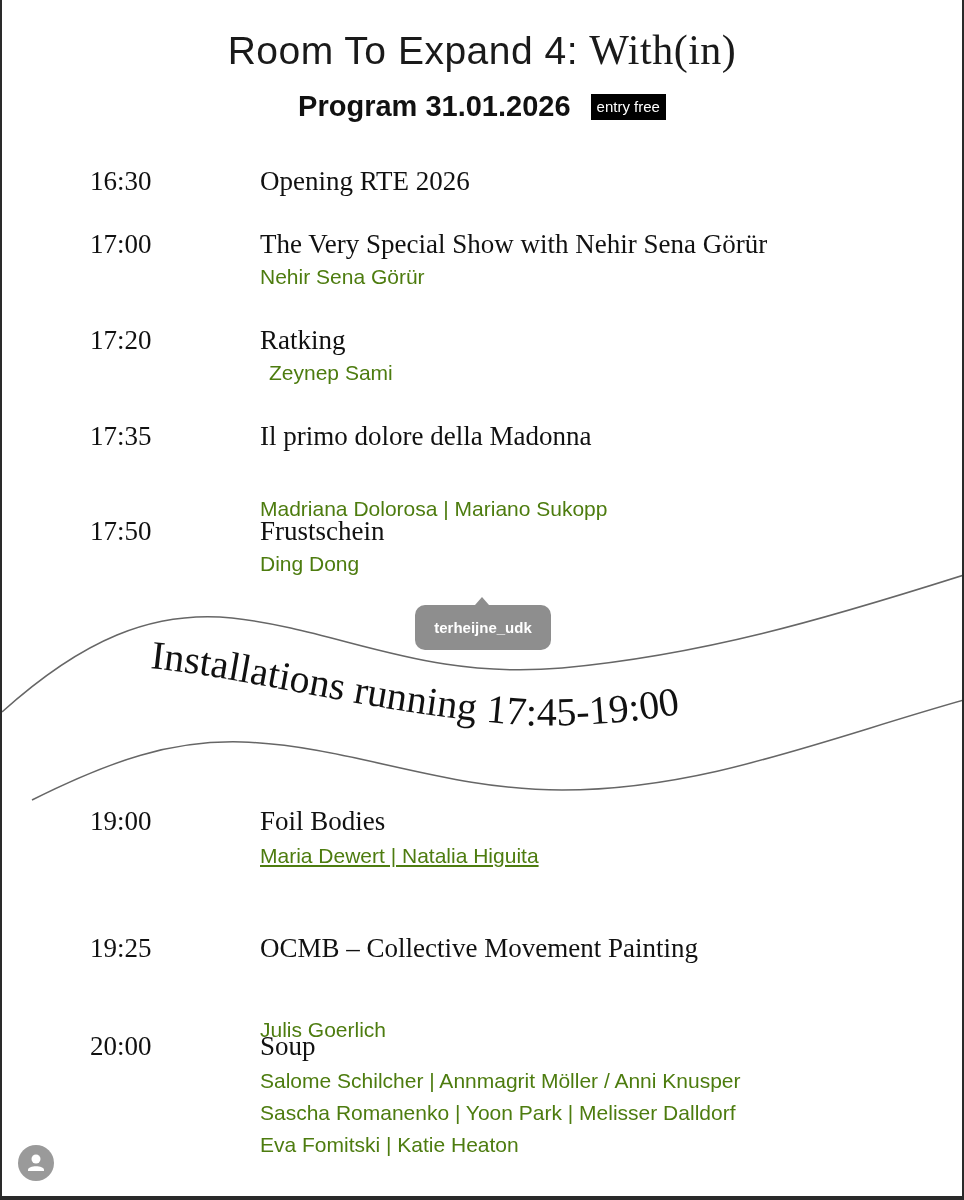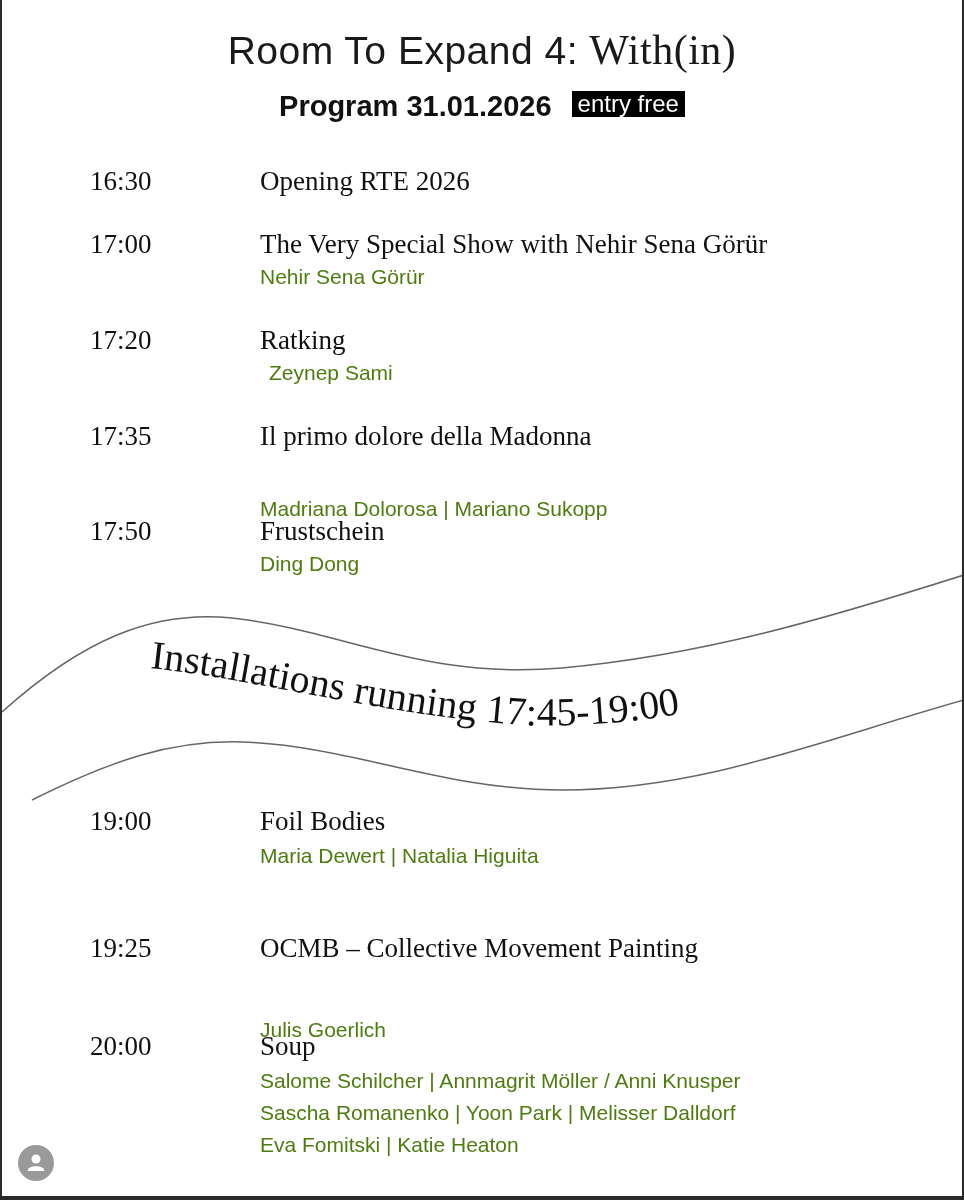--- a/index.html
+++ b/index.html
@@ -1,21 +1,21 @@
 <!DOCTYPE html>
 <html><head>
 <meta charset="utf-8">
 <style>
   html, body { margin:0; padding:0; }
   body { width:964px; height:1200px; background:#2a2a2a; position:relative; overflow:hidden; }
   .page { position:absolute; left:2px; top:0; width:960px; height:1196px; background:#ffffff; overflow:hidden; }
   .title { position:absolute; left:0; width:960px; top:26px; text-align:center; font-family:"Liberation Sans", sans-serif; font-size:39px; font-weight:300; color:#1a1a1a; letter-spacing:0.5px; }
   .title .serif { font-family:"Liberation Serif", serif; font-size:42px; }
   .subtitle { position:absolute; left:0; width:960px; top:90px; text-align:center; font-family:"Liberation Sans", sans-serif; font-weight:bold; font-size:29px; color:#111; }
-  .badge { display:inline-block; background:#000; color:#fff; font-weight:normal; font-size:24px; padding:0 6px; margin-left:20px; vertical-align:4px; line-height:26px; }
+  .badge { display:inline-block; background:#000; color:#fff; font-weight:normal; font-size:15px; padding:0 6px; margin-left:20px; vertical-align:4px; line-height:26px; }
   .item { position:absolute; left:0; width:960px; }
   .time { position:absolute; left:88px; top:0; font-family:"Liberation Serif", serif; font-size:27px; color:#111; }
   .ttl { position:absolute; left:258px; top:0; font-family:"Liberation Serif", serif; font-size:27px; color:#111; white-space:nowrap; }
   .ppl { position:absolute; left:258px; top:42px; font-family:"Liberation Sans", sans-serif; font-size:21px; color:#4d7c0f; line-height:32px; white-space:nowrap; }
   .wave { position:absolute; left:0; top:0; }
   .tooltip { position:absolute; left:413px; top:605px; width:136px; height:45px; background:#8e8e8e; border-radius:10px; color:#fff; font-family:"Liberation Sans", sans-serif; font-weight:bold; font-size:15px; text-align:center; line-height:45px; }
   .tooltip::before { content:""; position:absolute; left:60px; top:-8px; border-left:7px solid transparent; border-right:7px solid transparent; border-bottom:8px solid #8e8e8e; }
   .avatar { position:absolute; left:16px; top:1145px; width:36px; height:36px; border-radius:50%; background:#9a9a9a; }
 </style>
 </head>
@@ -68,41 +68,42 @@
     <path d="M30,800 C110,760 170,740 240,742 C350,746 440,790 560,790 C700,790 820,740 962,700" fill="none" stroke="#666" stroke-width="1.5"></path>
     <path id="textcurve" d="M148,668 C260,680 380,715 520,725 C640,730 760,700 860,668" fill="none" stroke="none"></path>
     <text font-family="Liberation Serif, serif" font-size="40" fill="#111">
       <textPath href="#textcurve" id="banner-textpath">Installations running 17:45-19:00</textPath>
     </text>
   </svg>
 
   <div class="item" style="top:806px;">
     <span class="time">19:00</span>
     <span class="ttl">Foil Bodies</span>
-    <div class="ppl" style="top:34px;">
+    <div class="ppl" style="top:34px;text-decoration:underline;">
       <div>Maria Dewert | Natalia Higuita</div>
     </div>
   </div>
   <div class="item" style="top:933px;">
     <span class="time">19:25</span>
     <span class="ttl">OCMB – Collective Movement Painting</span>
     <div class="ppl" style="top:44px;margin-top:37px;">
       <div>Julis Goerlich</div>
     </div>
   </div>
   <div class="item" style="top:1031px;">
     <span class="time">20:00</span>
     <span class="ttl">Soup</span>
     <div class="ppl" style="top:34px;">
       <div>Salome Schilcher | Annmagrit Möller / Anni Knusper</div>
       <div>Sascha Romanenko | Yoon Park | Melisser Dalldorf</div>
       <div>Eva Fomitski | Katie Heaton</div>
     </div>
   </div>
 
+  <div class="tooltip">terheijne_udk</div>
 
   <div class="avatar">
     <svg width="36" height="36" viewBox="0 0 36 36">
       <circle cx="18" cy="14" r="4.5" fill="#fff"></circle>
       <path d="M10,25 C10,20 26,20 26,25 L26,26 L10,26 Z" fill="#fff"></path>
     </svg>
   </div>
 </div>
 
 </body></html>

